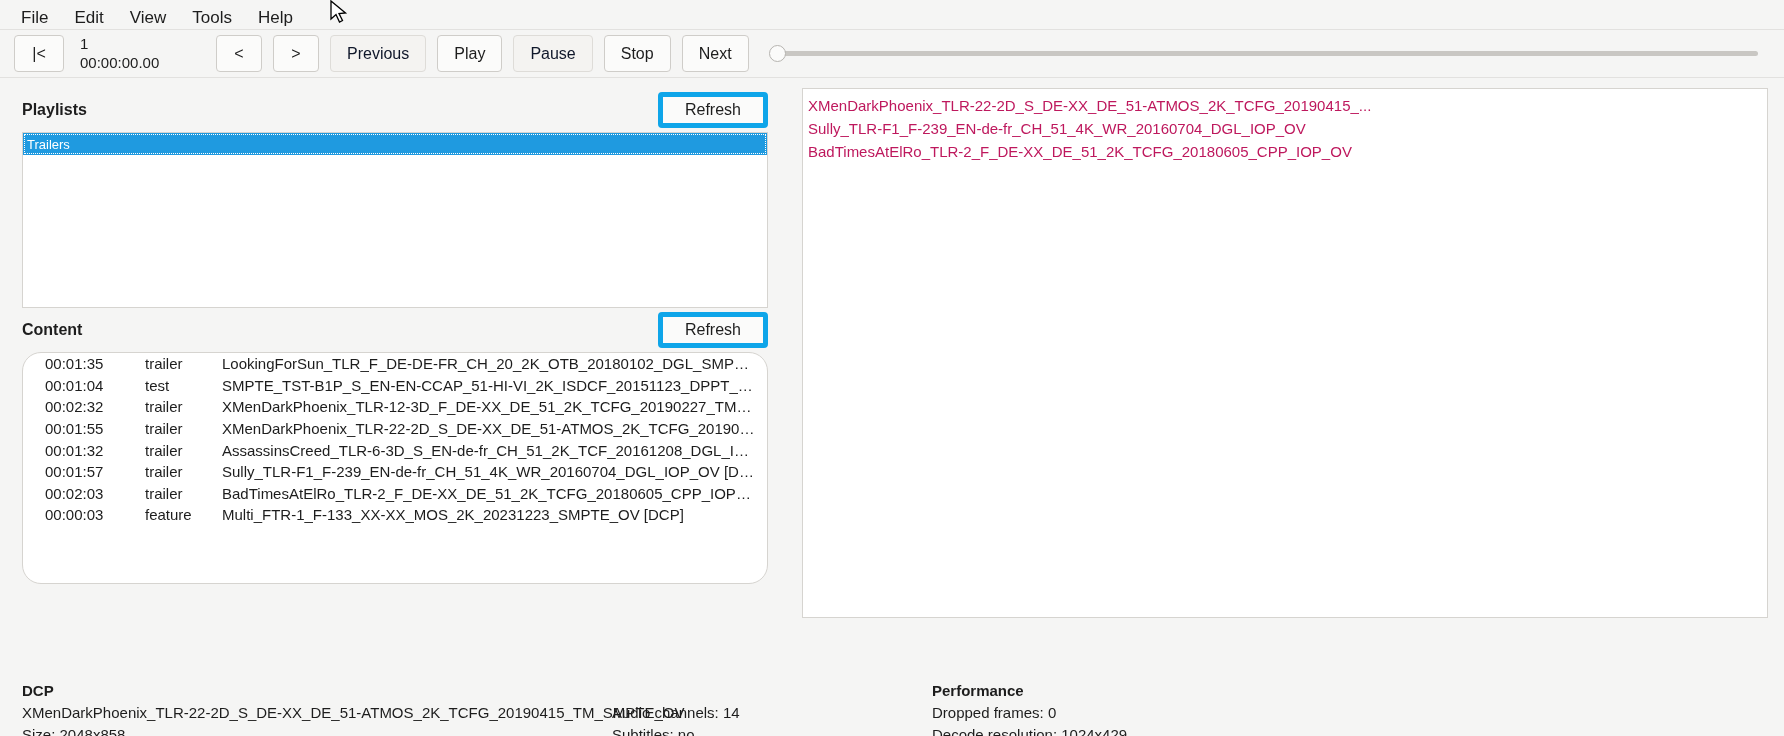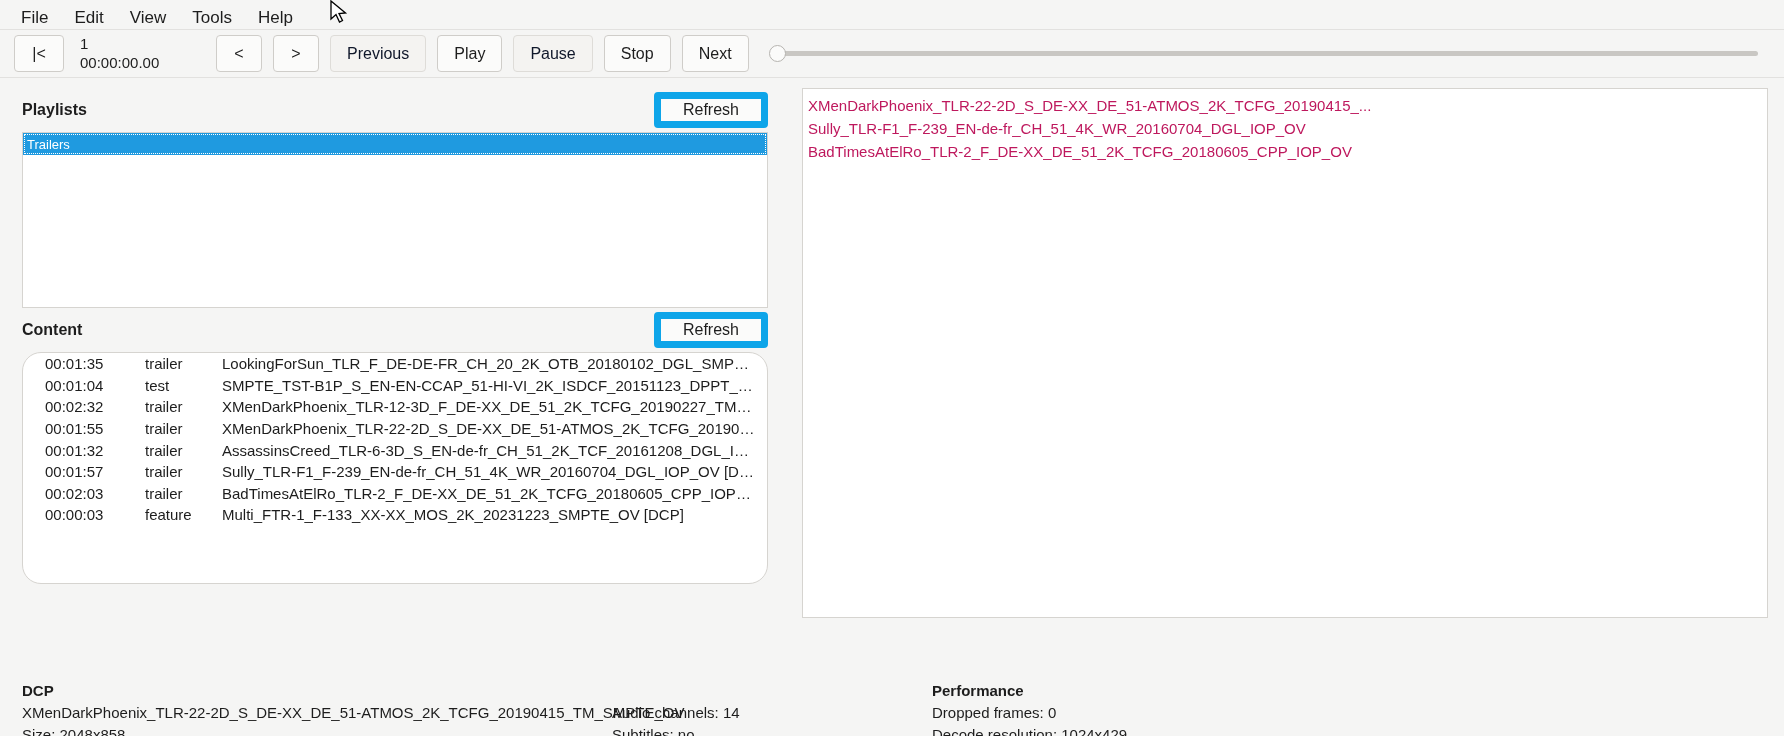--- a/index.html
+++ b/index.html
@@ -135,21 +135,21 @@
     justify-content: space-between;
     height: 44px;
   }
   .section-title {
     font-size: 16px;
     font-weight: bold;
     color: #1d1d1d;
   }
   .refresh-btn {
     background: #fbfbfa;
-    border: 7px solid #0ea5e9;
+    border: 5px solid #0ea5e9;
     border-radius: 4px;
     font-size: 16px;
     color: #1d1d1d;
     height: 36px;
     padding: 0 22px;
     cursor: pointer;
     font-family: inherit;
   }
 
   .listbox {

